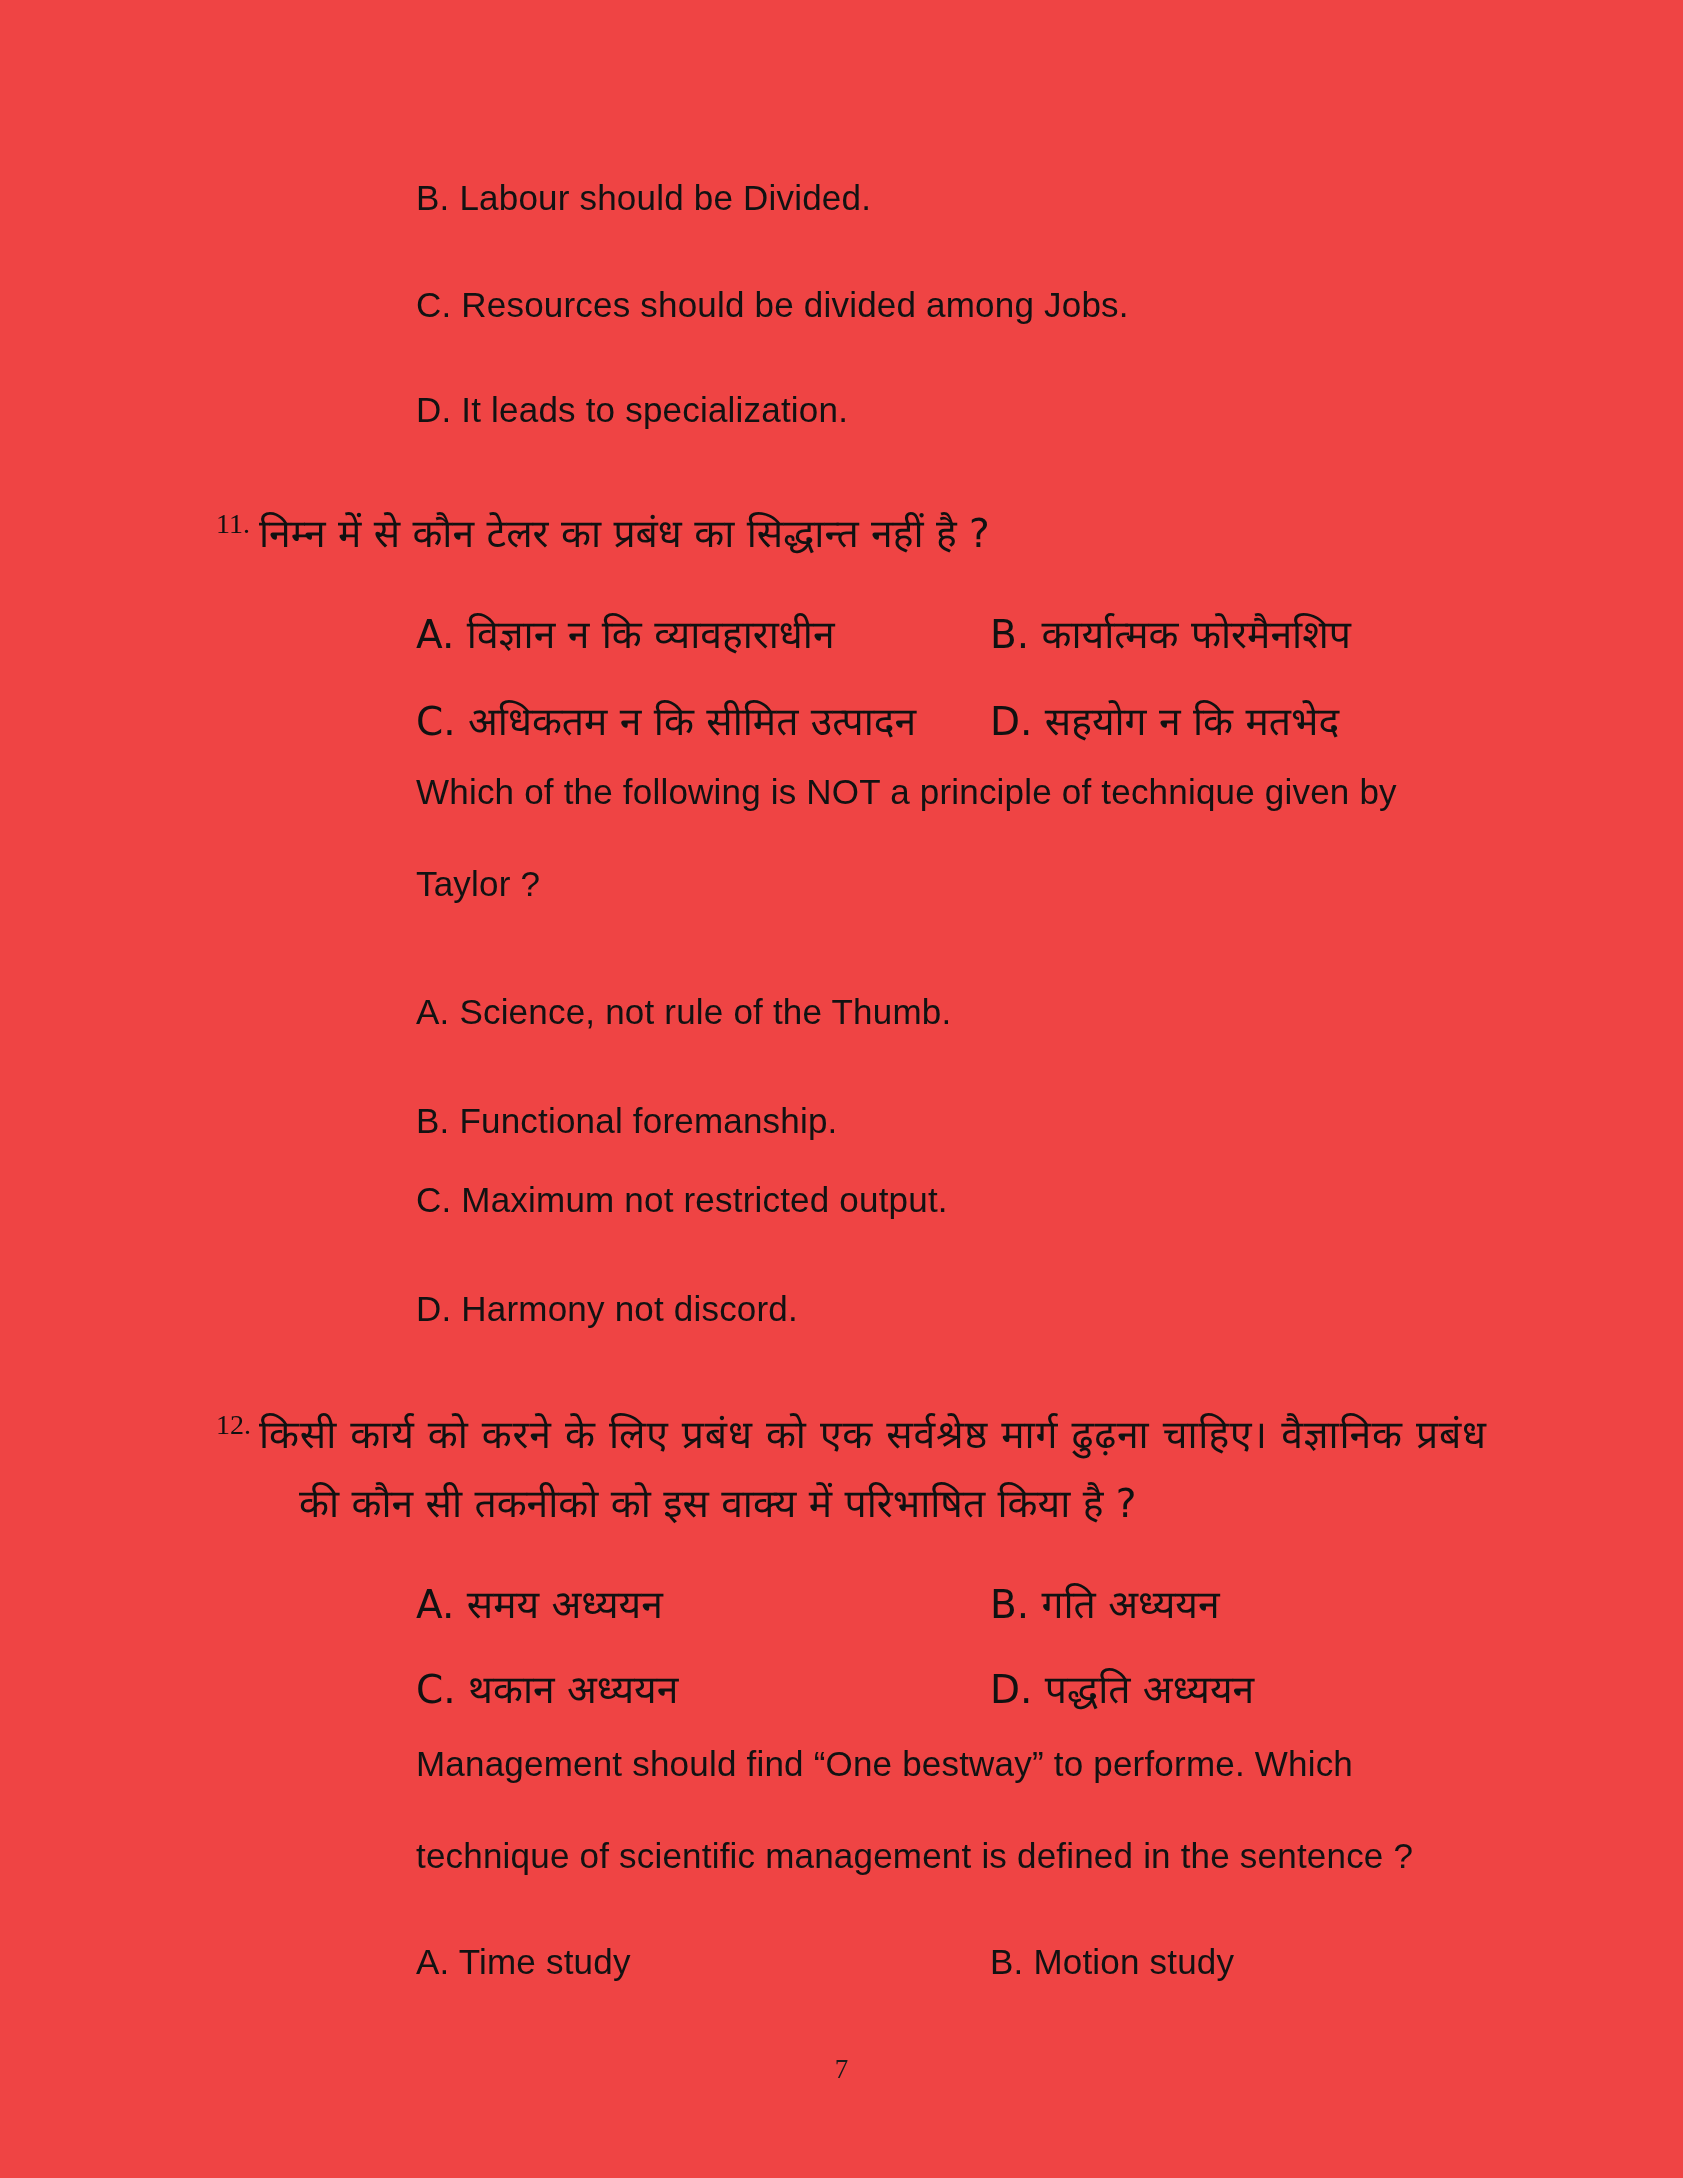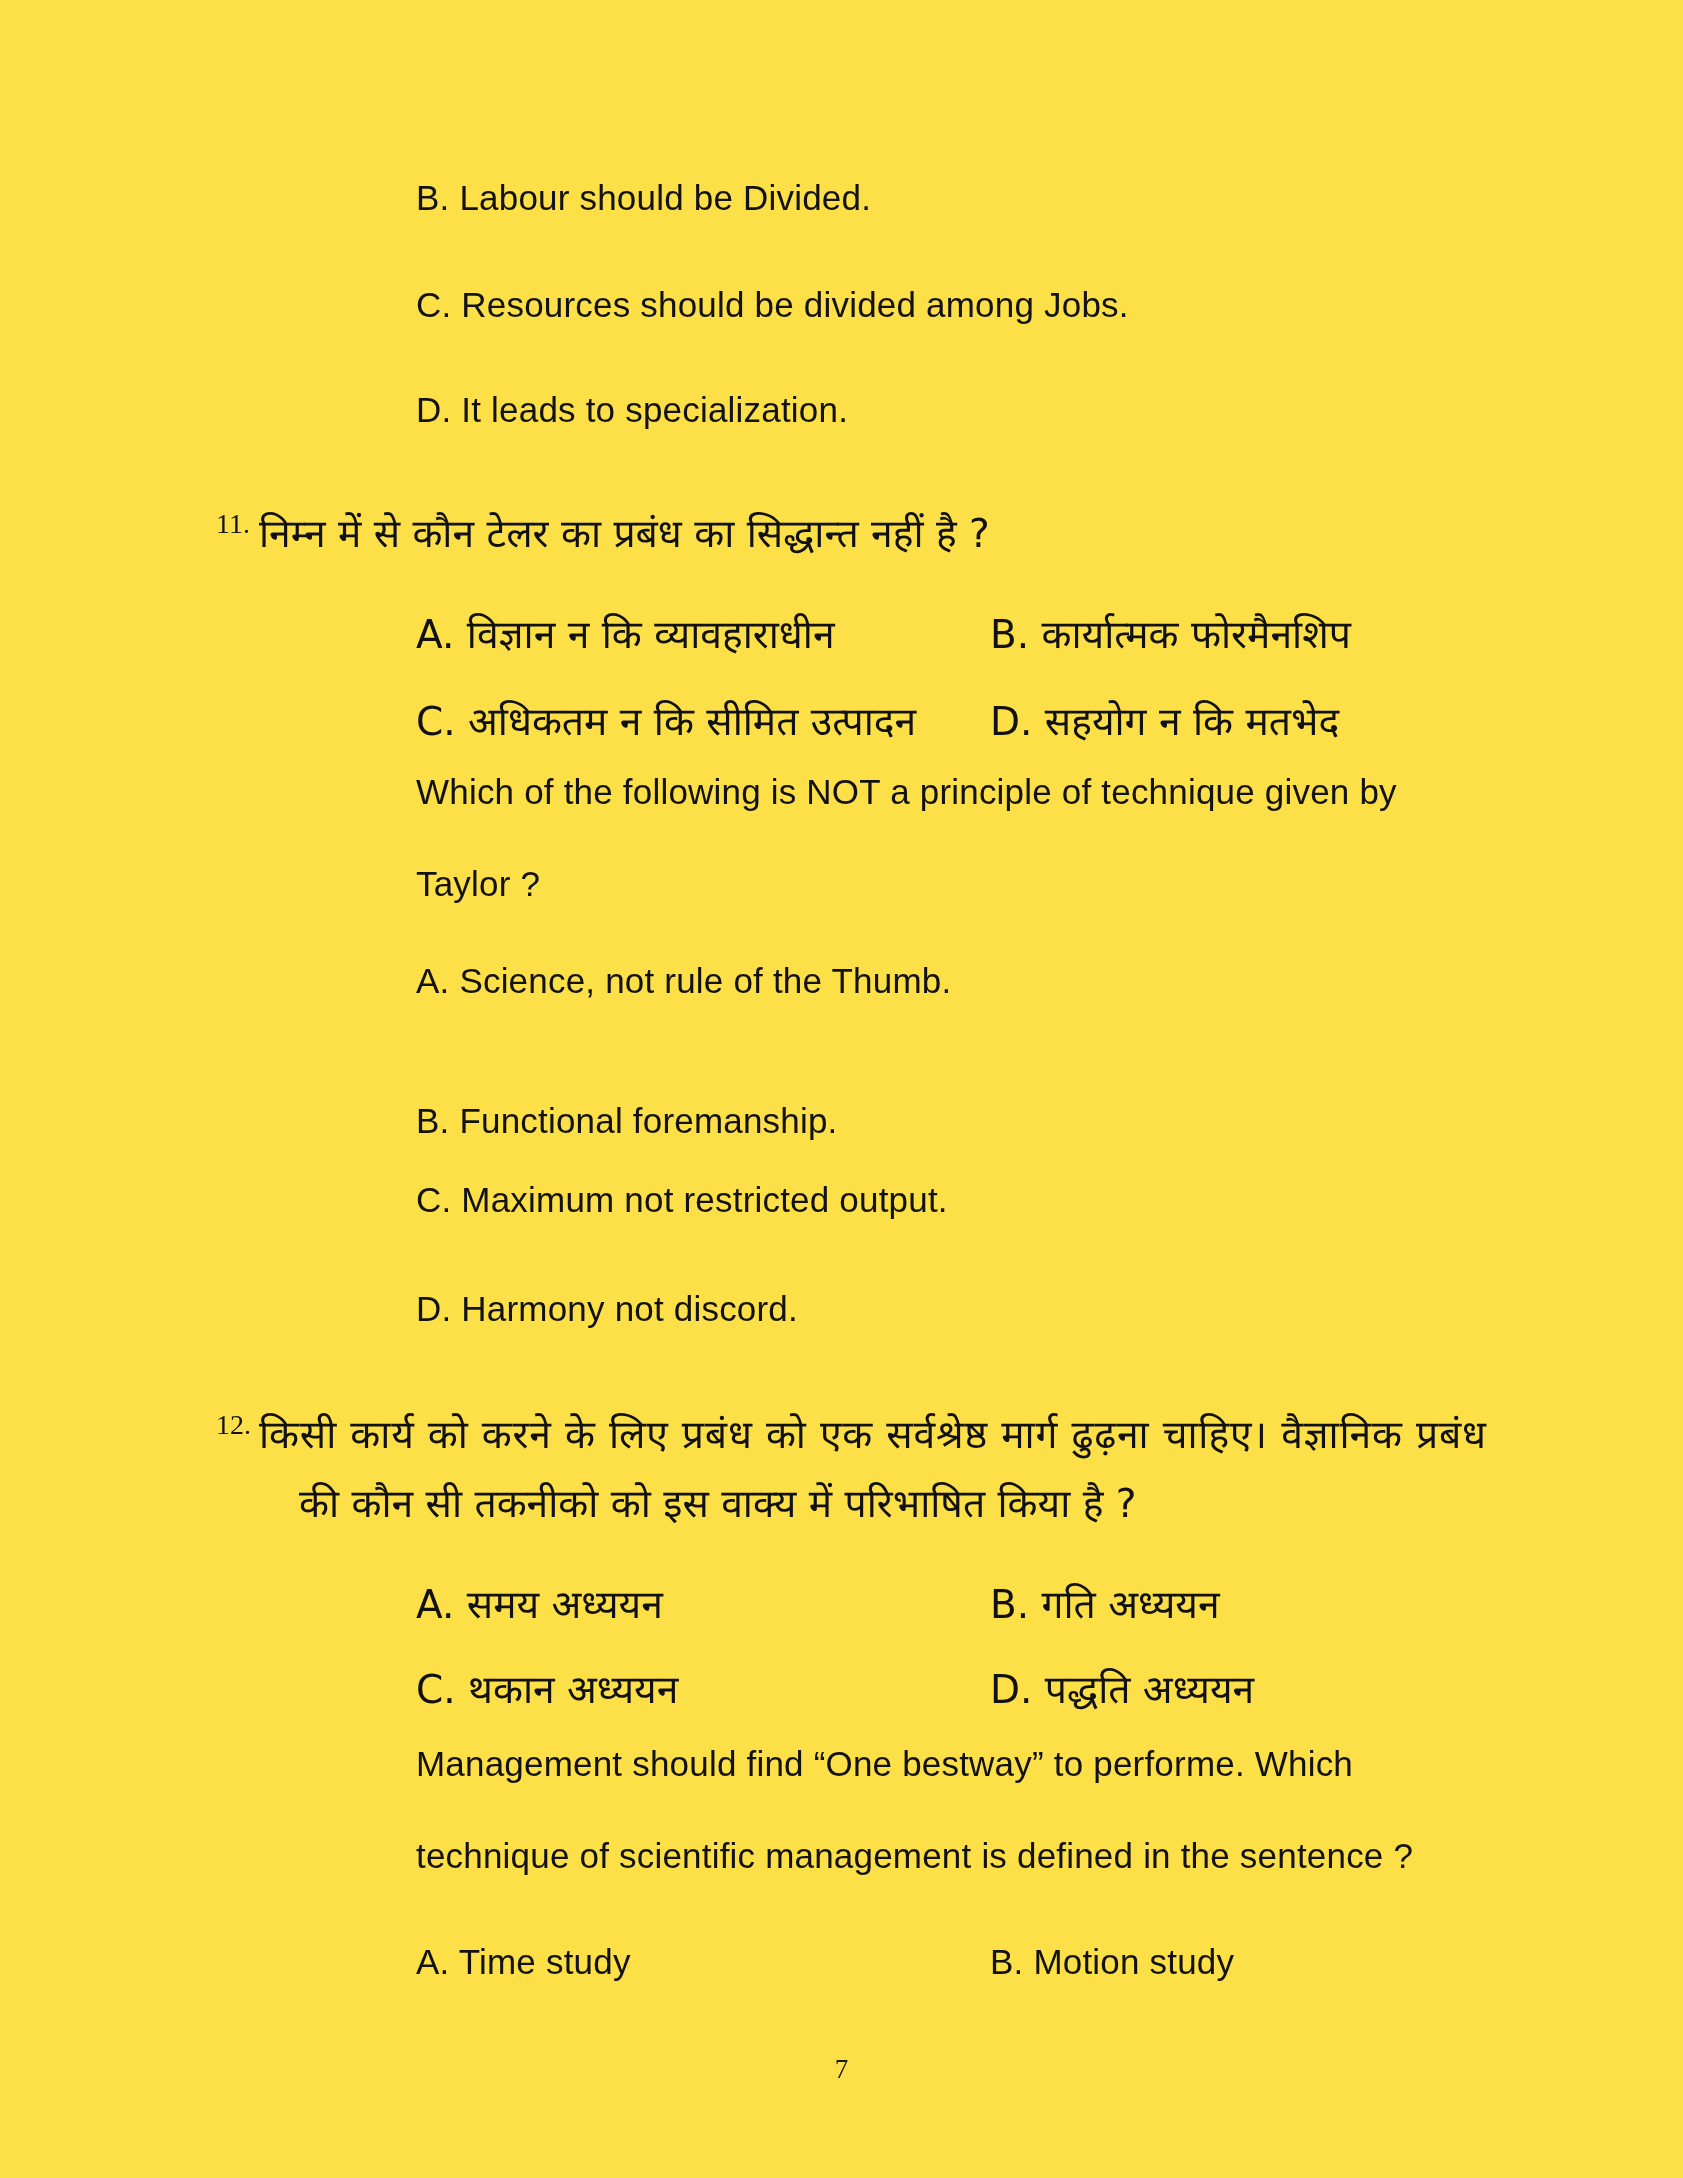--- a/index.html
+++ b/index.html
@@ -11,21 +11,21 @@
     width: 1683px;
     height: 2178px;
     font-family: "Liberation Sans", sans-serif;
     color: #0a0a0a;
     position: relative;
     overflow: hidden;
   }
   .page {
     position: absolute;
     inset: 0;
-    background: #fde047;
+    background: #ef4444;
     padding: 0;
   }
   .content {
     position: absolute;
     left: 0;
     top: 0;
     width: 1683px;
   }
 
   
@@ -99,21 +99,21 @@
     <div class="line hin opt-col-b" style="top:606px;">B. कार्यात्मक फोरमैनशिप</div>
 
     <div class="line hin opt-col-a" style="top:693px;">C. अधिकतम न कि सीमित उत्पादन</div>
 
     <div class="line hin opt-col-b" style="top:693px;">D. सहयोग न कि मतभेद</div>
 
     <div class="line eng body-indent" style="top:772px;">Which of the following is NOT a principle of technique given by</div>
 
     <div class="line eng body-indent" style="top:864px;">Taylor ?</div>
 
-    <div class="line eng body-indent" style="top:961px;">A. Science, not rule of the Thumb.</div>
+    <div class="line eng body-indent" style="top:992px;">A. Science, not rule of the Thumb.</div>
 
     <div class="line eng body-indent" style="top:1073px;margin-top:28px;">B. Functional foremanship.</div>
 
     <div class="line eng body-indent" style="top:1180px;">C. Maximum not restricted output.</div>
 
     <div class="line eng body-indent" style="top:1289px;">D. Harmony not discord.</div>
 
     <div class="line qnum-hin" style="top:1409px; left:216px;">12.</div>
 
     <div class="line hin" style="top:1406px; left:259px; letter-spacing:0.8px;">किसी कार्य को करने के लिए प्रबंध को एक सर्वश्रेष्ठ मार्ग ढुढ़ना चाहिए। वैज्ञानिक प्रबंध</div>

